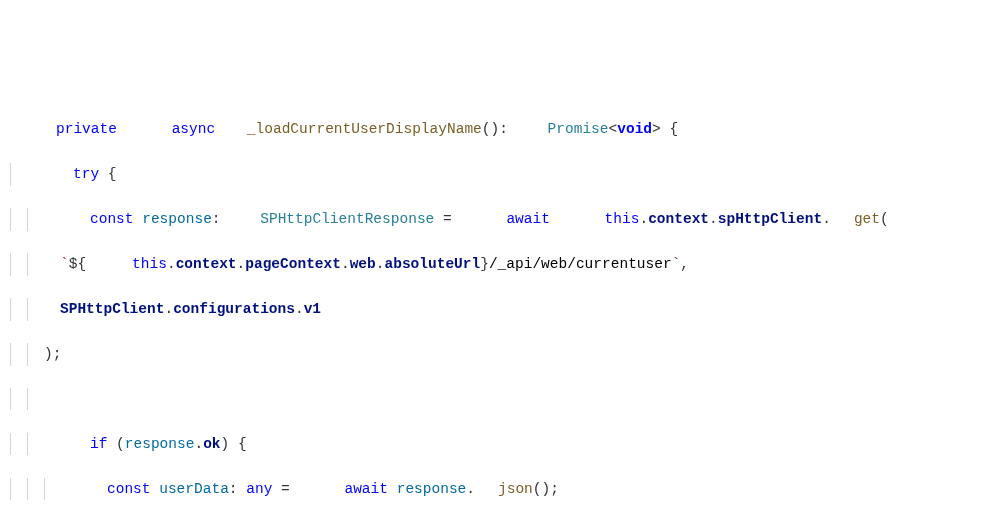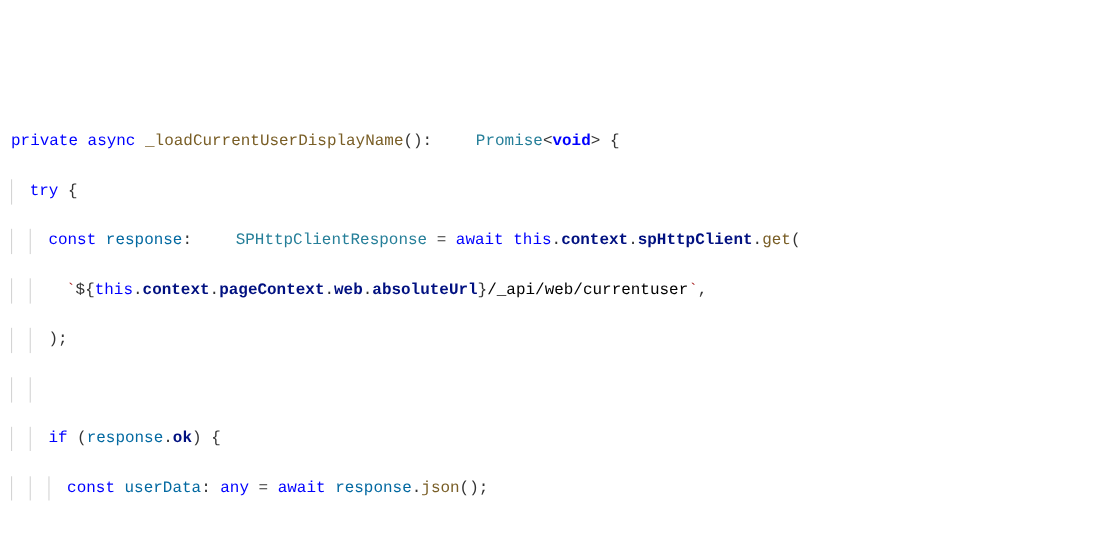--- a/index.html
+++ b/index.html
@@ -16,42 +16,43 @@
   .guide {
     display: inline-block;
     border-left: 1px solid #d4d4d4;
     width: 16px;
     height: 1.55em;
     vertical-align: top;
   }
   .pad16 { display: inline-block; width: 16px; }
 
   
-  .kw       { color: #0000ff; }   
+  .kw       { color: #0000ff; margin-left: 46px; }   
   .type     { color: #267f99; padding-left: 31px; }   
-  .fn       { color: #795e26; }   
+  .fn       { color: #795e26; margin-left: 23px; }   
   .prop     { color: #001080; font-weight: bold; }   
   .num-void { color: #0000ff; font-weight: bold; }   
   .str      { color: #000000; }   
   .tmpl     { color: #a31515; }   
   .punct    { color: #333; }
   .brace    { color: #333; }
   .kw2      { color: #0000ff; }   
   .ident    { color: #0369a1; }
 </style>
 </head>
 <body>
 
 
 
 <div>
 <span class="line"><span class="kw">private</span> <span class="kw">async</span> <span class="fn">_loadCurrentUserDisplayName</span><span class="punct">()</span><span class="punct">: </span><span class="type">Promise</span><span class="punct">&lt;</span><span class="num-void">void</span><span class="punct">&gt; </span><span class="brace">{</span></span>
 <span class="line"><span class="guide"></span><span class="kw">try</span> <span class="brace">{</span></span>
 <span class="line"><span class="guide"></span><span class="guide"></span><span class="kw">const</span> <span class="ident">response</span><span class="punct">: </span><span class="type">SPHttpClientResponse</span> <span class="punct">=</span> <span class="kw">await</span> <span class="kw">this</span><span class="punct">.</span><span class="prop">context</span><span class="punct">.</span><span class="prop">spHttpClient</span><span class="punct">.</span><span class="fn">get</span><span class="punct">(</span></span>
 <span class="line"><span class="guide"></span><span class="guide"></span><span class="pad16"></span><span class="tmpl">`</span><span class="punct">${</span><span class="kw">this</span><span class="punct">.</span><span class="prop">context</span><span class="punct">.</span><span class="prop">pageContext</span><span class="punct">.</span><span class="prop">web</span><span class="punct">.</span><span class="prop">absoluteUrl</span><span class="punct">}</span><span class="str">/_api/web/currentuser</span><span class="tmpl">`</span><span class="punct">,</span></span>
+<span class="line"><span class="guide"></span><span class="guide"></span><span class="pad16"></span><span class="prop">SPHttpClient</span><span class="punct">.</span><span class="prop">configurations</span><span class="punct">.</span><span class="prop">v1</span></span>
 <span class="line"><span class="guide"></span><span class="guide"></span><span class="punct">);</span></span>
 <span class="line"><span class="guide"></span><span class="guide"></span></span>
 <span class="line"><span class="guide"></span><span class="guide"></span><span class="kw">if</span> <span class="punct">(</span><span class="ident">response</span><span class="punct">.</span><span class="prop">ok</span><span class="punct">) </span><span class="brace">{</span></span>
 <span class="line"><span class="guide"></span><span class="guide"></span><span class="guide"></span><span class="kw">const</span> <span class="ident">userData</span><span class="punct">: </span><span class="kw2">any</span> <span class="punct">=</span> <span class="kw">await</span> <span class="ident">response</span><span class="punct">.</span><span class="fn">json</span><span class="punct">();</span></span>
 
 
 
 
 
 

